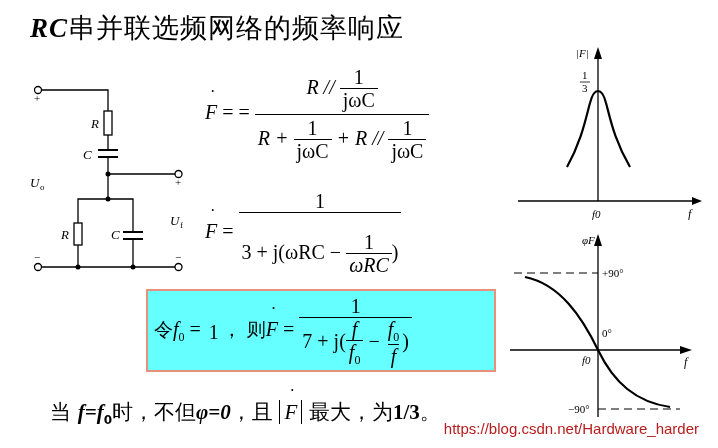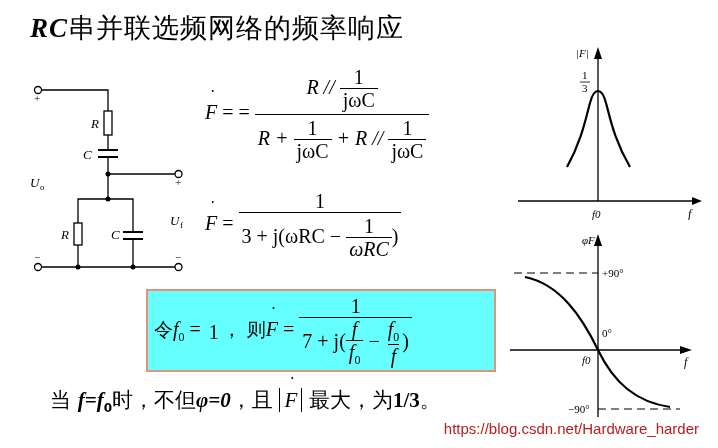--- a/index.html
+++ b/index.html
@@ -11,21 +11,21 @@
   .it { font-style:italic; }
   .math { font-family:"Liberation Serif",serif; font-size:20px; }
   .frac { display:inline-flex; flex-direction:column; align-items:center; vertical-align:middle; }
   .frac .num { padding:0 3px; line-height:1.1; }
   .frac .den { border-top:1.3px solid #000; padding:0 3px; line-height:1.15; }
   .dot { position:relative; display:inline-block; }
   .dot::before { content:"\02D9"; position:absolute; left:38%; top:-14px; font-size:18px; font-style:normal; }
   sub { font-size:12px; }
   .box { left:146px; top:289px; width:350px; height:83px; background:#66ffff;
          border:2px solid #e8917a; box-sizing:border-box; }
-  .bottom { left:50px; top:386px; font-size:21px; font-family:"DejaVu Sans",sans-serif; }
+  .bottom { left:50px; top:398px; font-size:21px; font-family:"DejaVu Sans",sans-serif; }
   .bottom b { font-family:"Liberation Serif",serif; }
   .abs-bar { border-left:1.5px solid #000; border-right:1.5px solid #000; padding:0 4px; }
   .watermark { right:19px; top:420px; font-family:"Liberation Sans",sans-serif; font-size:15px; color:#b91c1c; }
   svg text { font-family:"Liberation Serif",serif; }
 </style>
 </head>
 <body>
 
 <div class="abs title">
   <span class="rc">RC</span><span>串并联选频网络的频率响应</span>
@@ -104,21 +104,21 @@
         </span>
     </span>
   </span>
 </div>
 
 <div class="abs math" style="left:205px;top:190px">
   <span class="it dot">F</span>
   <span>=</span>
   <span class="frac">
     <span class="num">1</span>
-    <span class="den" style="padding-top:2px">
+    <span class="den" style="padding-top:18px">
       <span>3 + j(ωRC − </span><span class="frac">
           <span class="num">1</span>
           <span class="den it">ωRC</span>
         </span><span>)</span>
     </span>
   </span>
 </div>
 
 <div class="abs box">
   <div class="math" style="position:absolute;left:6px;top:4px;white-space:nowrap">

